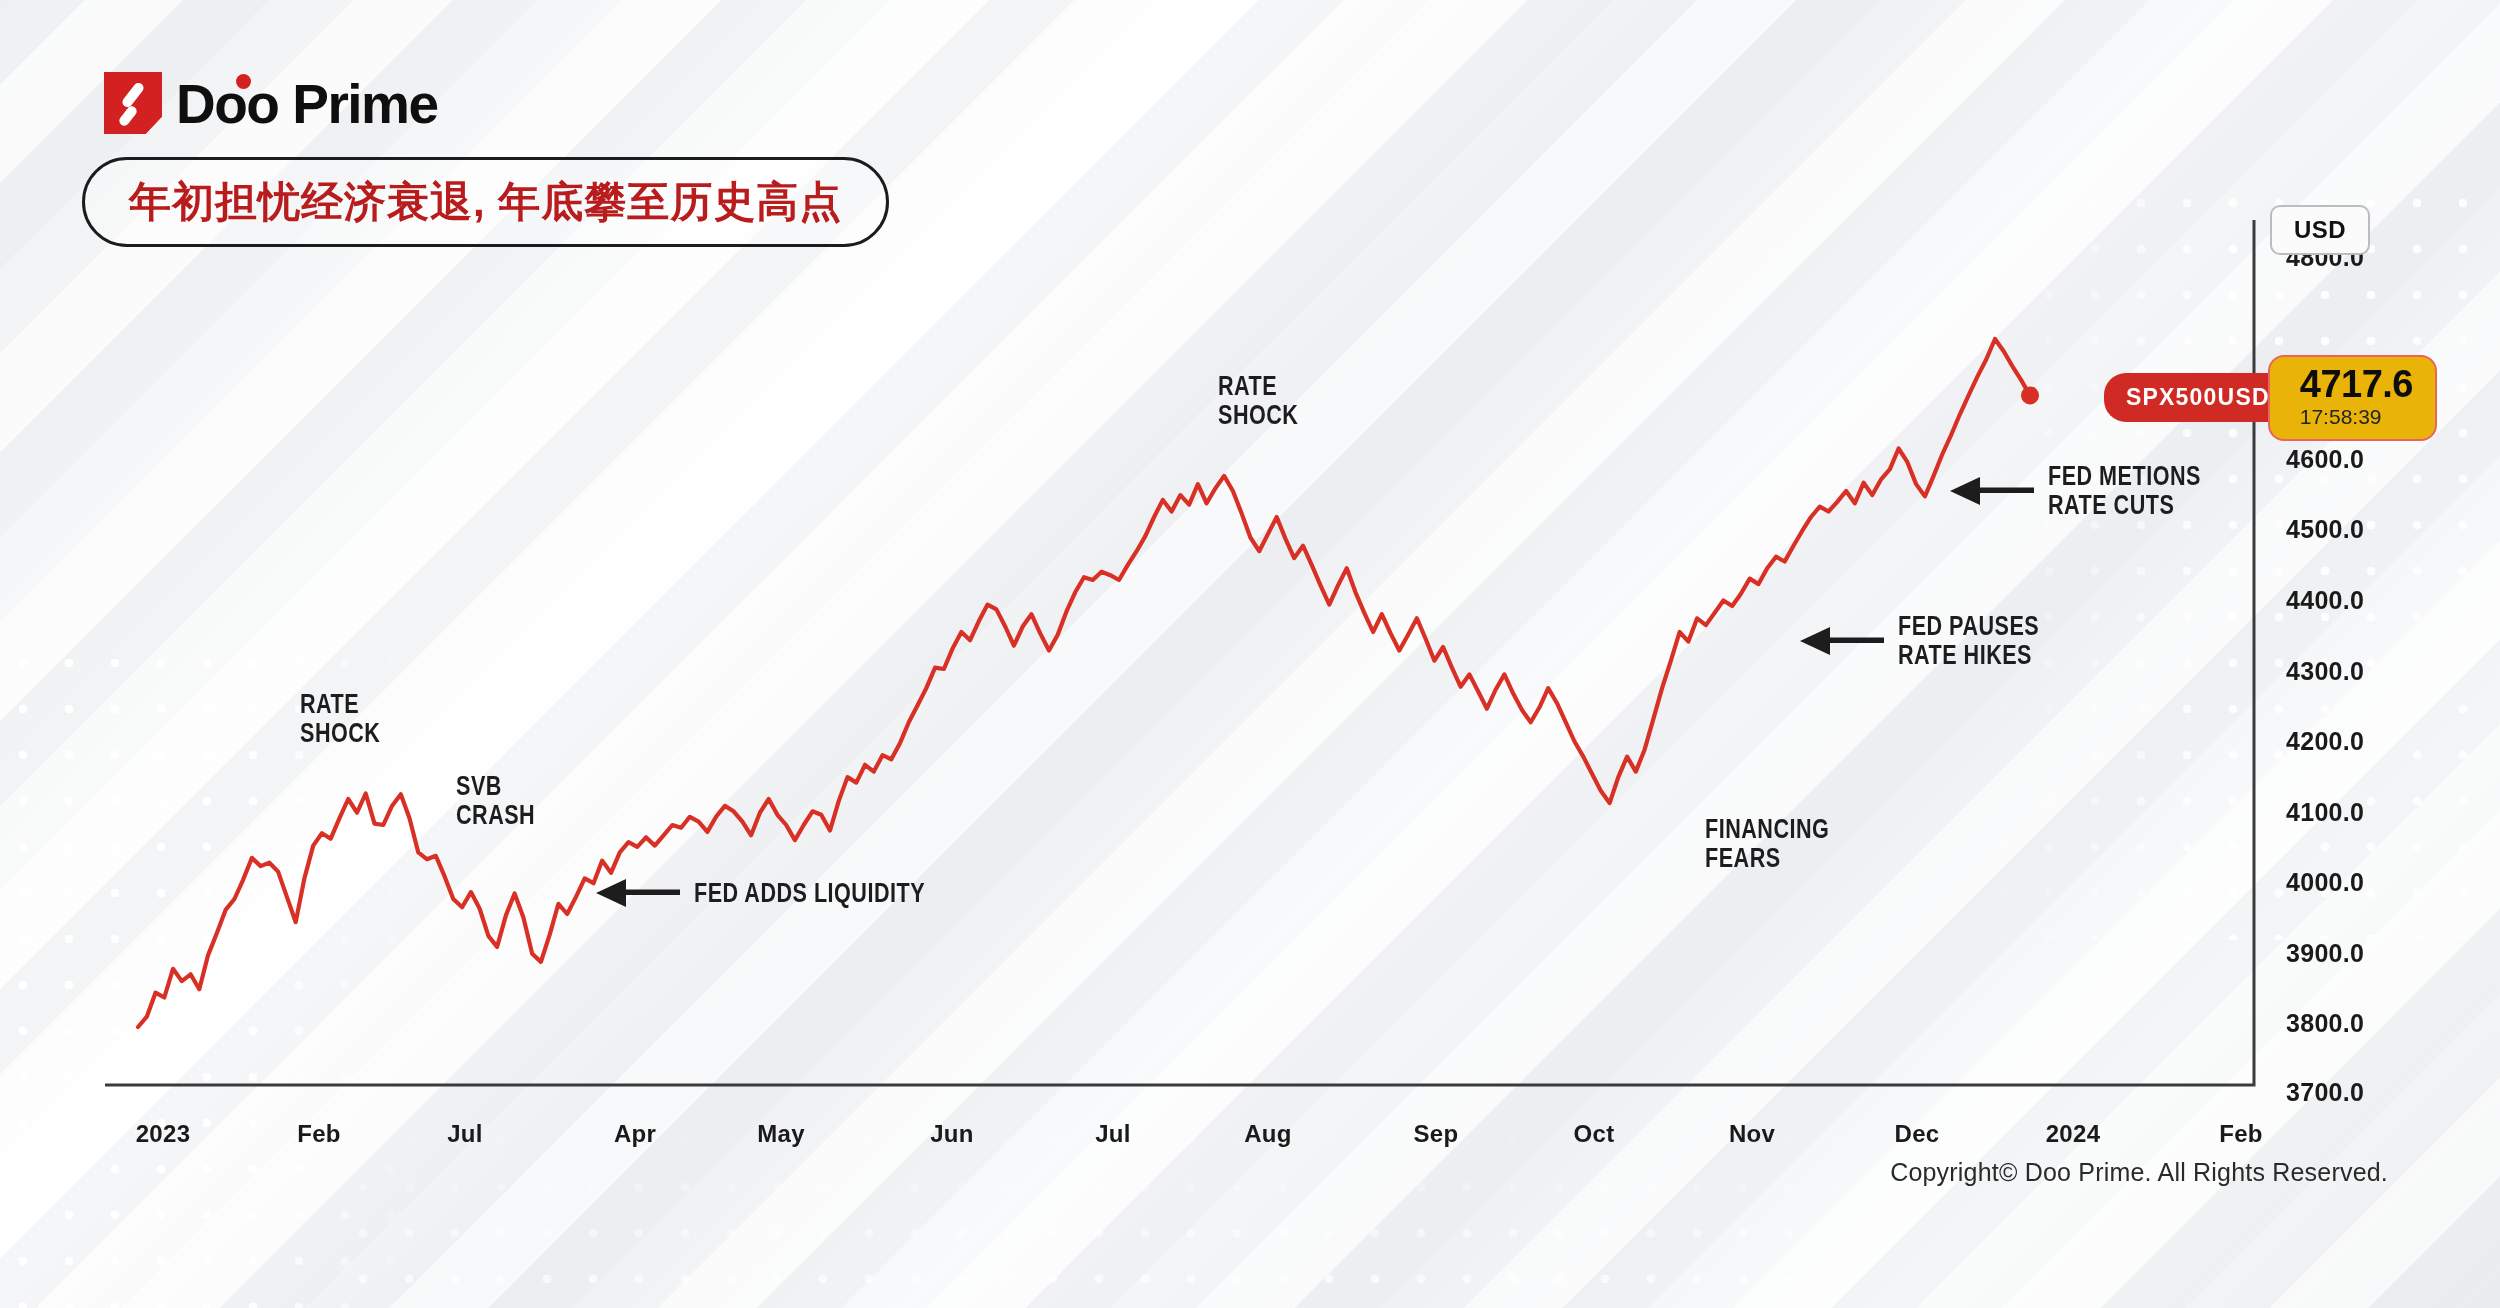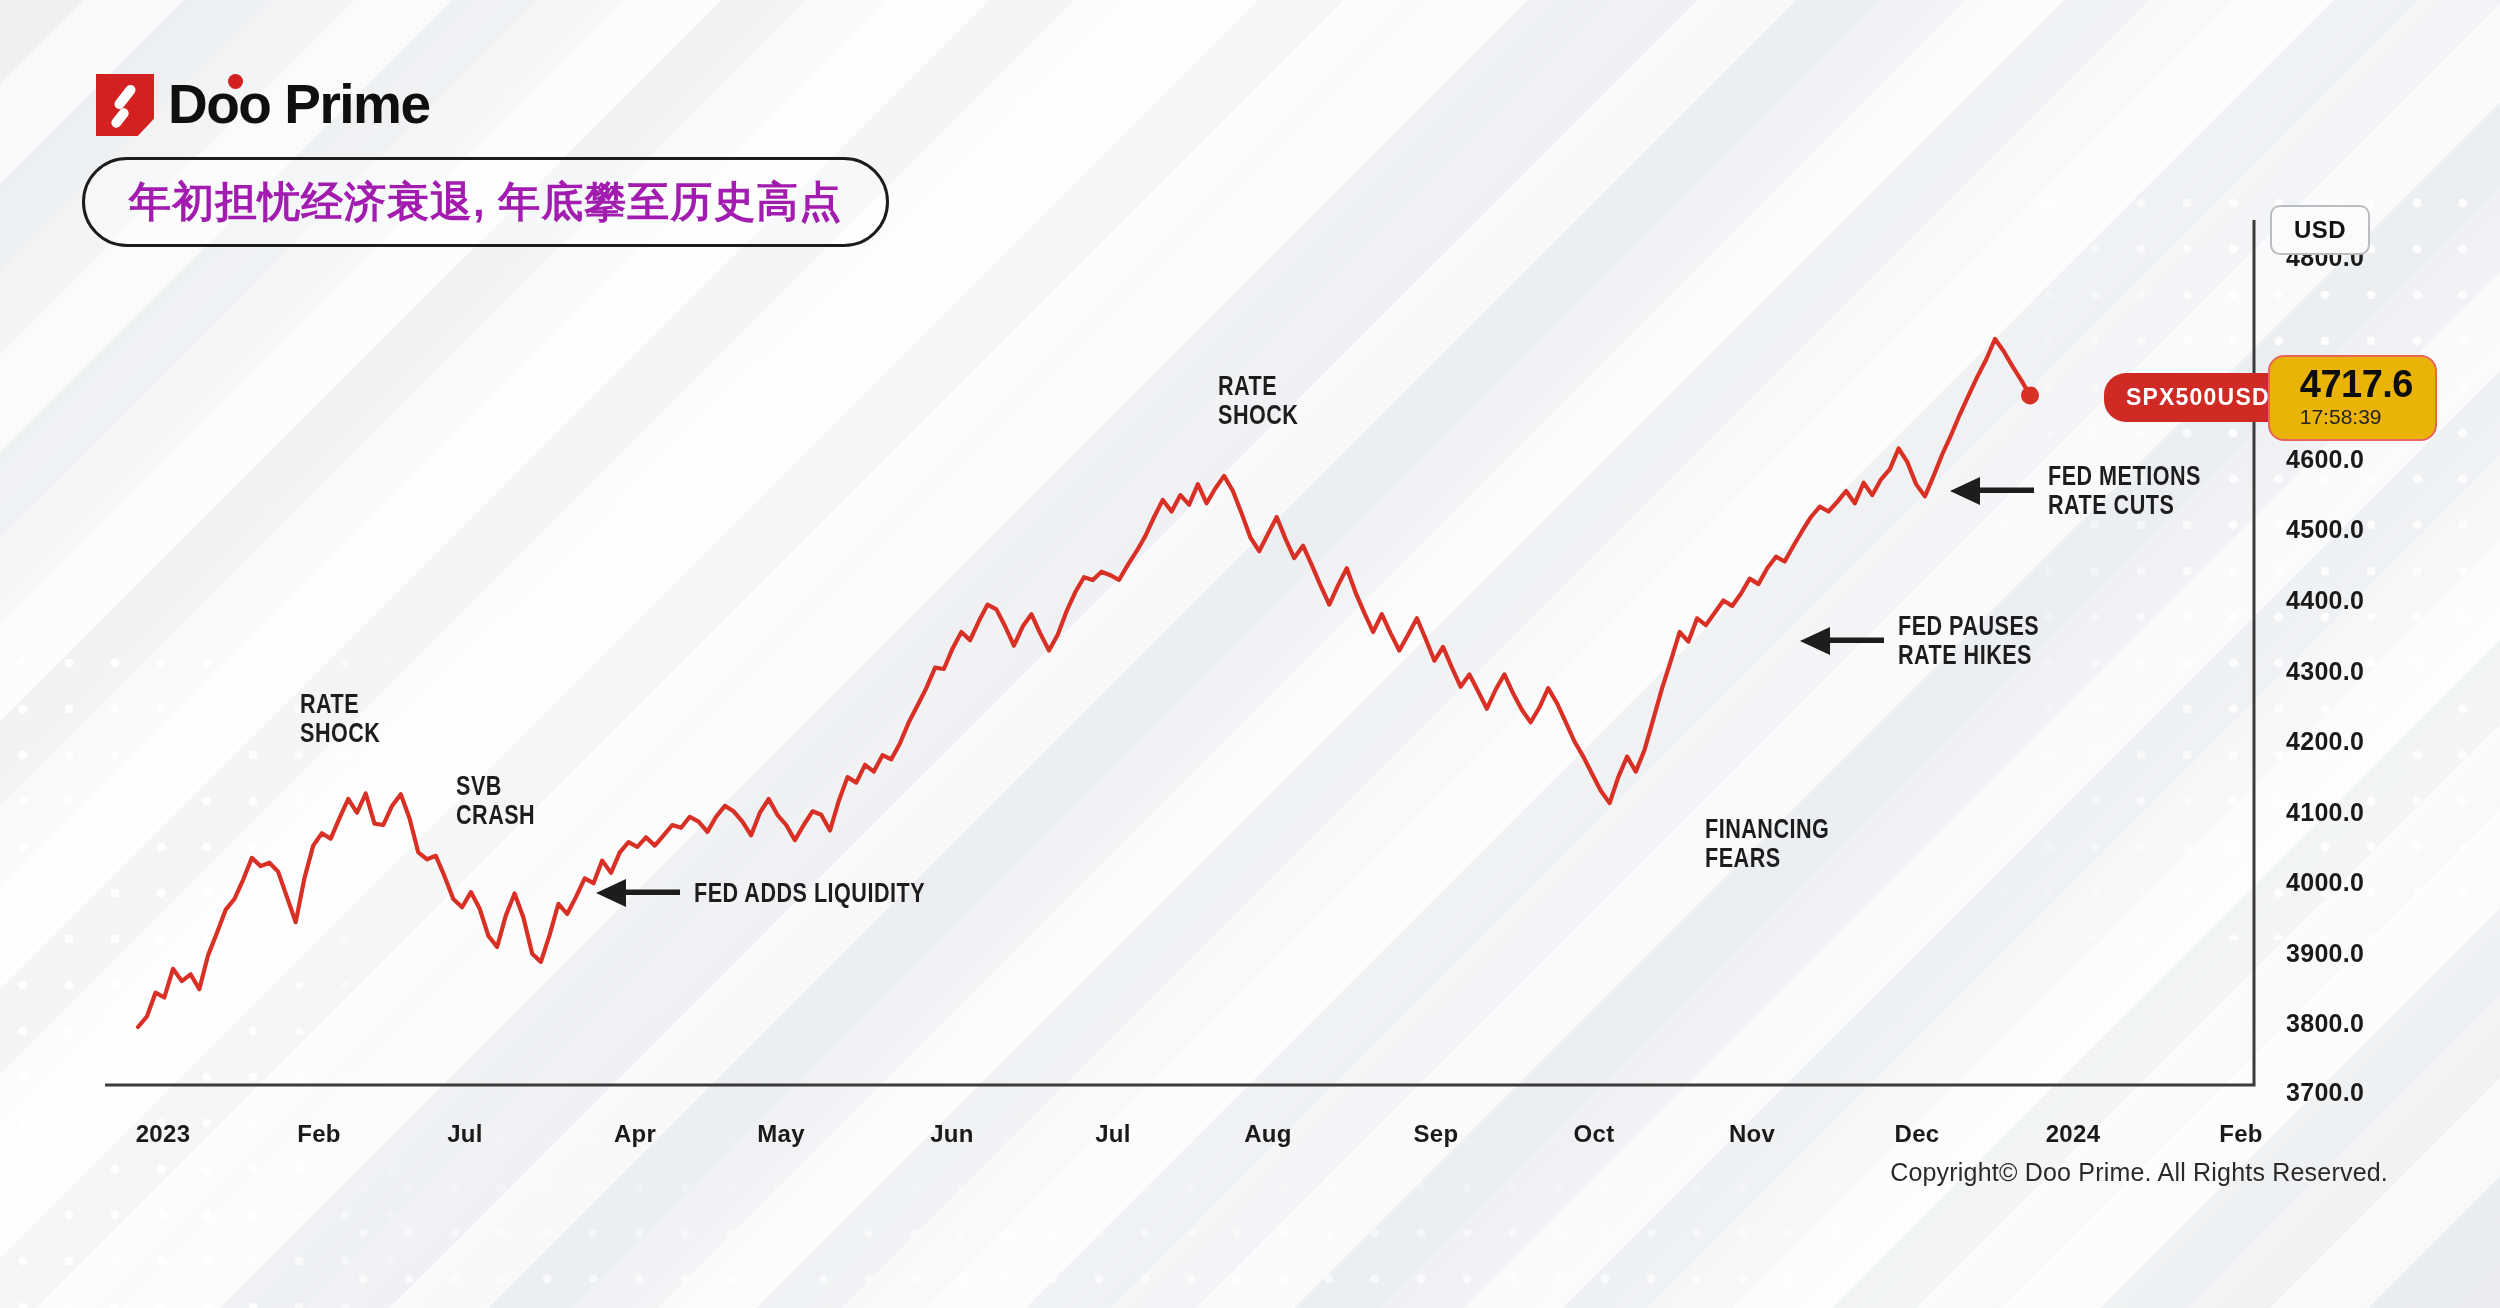--- a/index.html
+++ b/index.html
@@ -43,41 +43,41 @@
   #bg-dots-bottom {
     position:absolute; left:340px; bottom:0; width:1500px; height:190px;
     background-image:radial-gradient(#ffffff 4.2px, transparent 4.6px);
     background-size:46px 46px;
     opacity:.75;
     -webkit-mask-image:linear-gradient(to top, #000 0%, transparent 100%);
             mask-image:linear-gradient(to top, #000 0%, transparent 100%);
   }
 
   
-  #logo { position:absolute; left:96px; top:72px; display:flex; align-items:flex-end; gap:14px; }
+  #logo { position:absolute; left:104px; top:72px; display:flex; align-items:flex-start; gap:14px; }
   .logo-mark {
     width:58px; height:62px; background:#d32020; position:relative;
     clip-path:polygon(0 0, 100% 0, 100% 72%, 72% 100%, 0 100%);
   }
   .logo-mark::before, .logo-mark::after {
     content:""; position:absolute; background:#fff; border-radius:6px;
   }
   .logo-mark::before { width:10px; height:28px; left:24px; top:9px;  transform:rotate(38deg); }
   .logo-mark::after  { width:10px; height:22px; left:19px; top:33px; transform:rotate(38deg); }
   .logo-text { font-size:55px; font-weight:700; letter-spacing:-1.5px; color:#0f0f0f; position:relative; }
   .logo-dot { position:absolute; width:15px; height:15px; border-radius:50%; background:#d32020; top:2px; left:132px; }
 
   
   #headline {
     position:absolute; left:82px; top:157px;
     height:90px; padding:0 44px;
     display:flex; align-items:center;
     border:3px solid #1c1c1c; border-radius:46px;
     background:rgba(255,255,255,.34);
-    font-size:42px; font-weight:700; color:#a21caf; letter-spacing:1px;
+    font-size:42px; font-weight:700; color:#b91c1c; letter-spacing:1px;
     white-space:nowrap;
   }
 
   
   #chart { position:absolute; left:0; top:0; width:2500px; height:1308px; }
   #chart svg { position:absolute; left:0; top:0; }
 
   .axis-line { stroke:#3b3b3b; stroke-width:3; fill:none; }
   .series-line { fill:none; stroke:#d93025; stroke-width:4.2; stroke-linejoin:round; stroke-linecap:round; }
 

